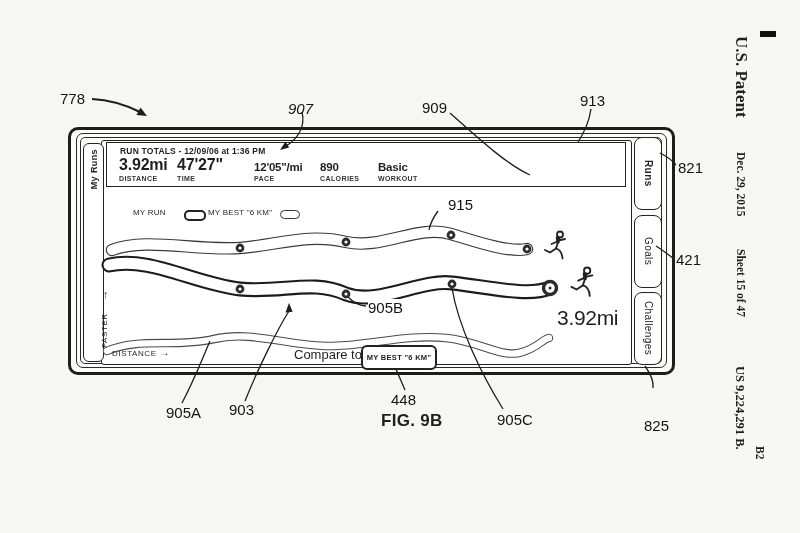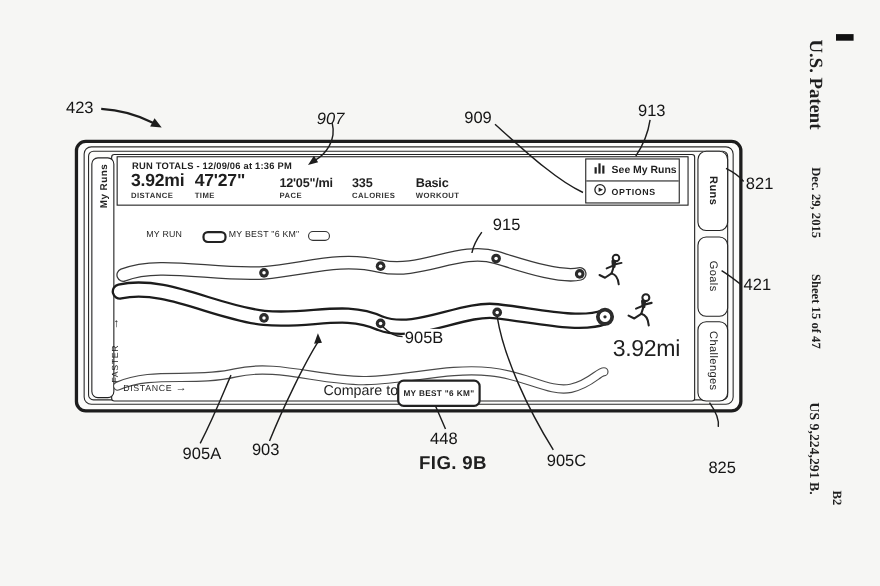--- a/index.html
+++ b/index.html
@@ -78,49 +78,28 @@
   </div>
   <div class="stat" style="left:70px;">
     <div class="v">47'27"</div>
     <div class="l">TIME</div>
   </div>
   <div class="stat small" style="left:147px;">
     <div class="v">12'05"/mi</div>
     <div class="l">PACE</div>
   </div>
   <div class="stat small" style="left:213px;">
-    <div class="v">335</div>
+    <div class="v">890</div>
     <div class="l">CALORIES</div>
   </div>
   <div class="stat small" style="left:271px;">
     <div class="v">Basic</div>
     <div class="l">WORKOUT</div>
   </div>
 
-  <div class="seebox">
-    <div class="row">
-      <span>
-        <svg width="11" height="11" viewBox="0 0 11 11">
-            <rect x="0.5" y="5" width="2" height="6" fill="#222"></rect>
-            <rect x="4" y="1.5" width="2" height="9.5" fill="#222"></rect>
-            <rect x="7.5" y="3.5" width="2" height="7.5" fill="#222"></rect>
-          </svg>
-      </span>
-      <span class="t1">See My Runs</span>
-    </div>
-    <div class="row">
-      <span>
-        <svg width="11" height="11" viewBox="0 0 11 11">
-            <circle cx="5.5" cy="5.5" r="4.7" fill="none" stroke="#222" stroke-width="1.2"></circle>
-            <polygon points="4.2,3.4 8.2,5.5 4.2,7.6" fill="#222"></polygon>
-          </svg>
-      </span>
-      <span class="t2">OPTIONS</span>
-    </div>
-  </div>
 </div>
 
 <div class="rtab active" style="top:137px;height:73px;">
   <span>Runs</span>
 </div>
 <div class="rtab" style="top:215px;height:73px;">
   <span>Goals</span>
 </div>
 <div class="rtab" style="top:292px;height:73px;">
   <span>Challenges</span>
@@ -138,21 +117,21 @@
   <span style="font-size:10px;">→</span>
 </div>
 
 <div class="abs readout" style="left:557px;top:306px;">3.92mi</div>
 
 <div class="abs compare-label" style="left:294px;top:347px;">Compare to:</div>
 <div class="abs compare-btn">
   <span>MY BEST "6 KM"</span>
 </div>
 
-<div class="abs ref" style="left:60px;top:90px;">423</div>
+<div class="abs ref" style="left:60px;top:90px;">778</div>
 <div class="abs ref" style="left:288px;top:100px;font-style:italic;">907</div>
 <div class="abs ref" style="left:422px;top:99px;text-align:right;">909</div>
 <div class="abs ref" style="left:580px;top:92px;">913</div>
 <div class="abs ref" style="left:448px;top:196px;">915</div>
 <div class="abs ref" style="left:368px;top:299px;background:#fff;">905B</div>
 <div class="abs ref" style="left:166px;top:404px;">905A</div>
 <div class="abs ref" style="left:229px;top:401px;">903</div>
 <div class="abs ref" style="left:391px;top:391px;">448</div>
 <div class="abs ref" style="left:497px;top:411px;">905C</div>
 <div class="abs ref" style="left:678px;top:159px;">821</div>

